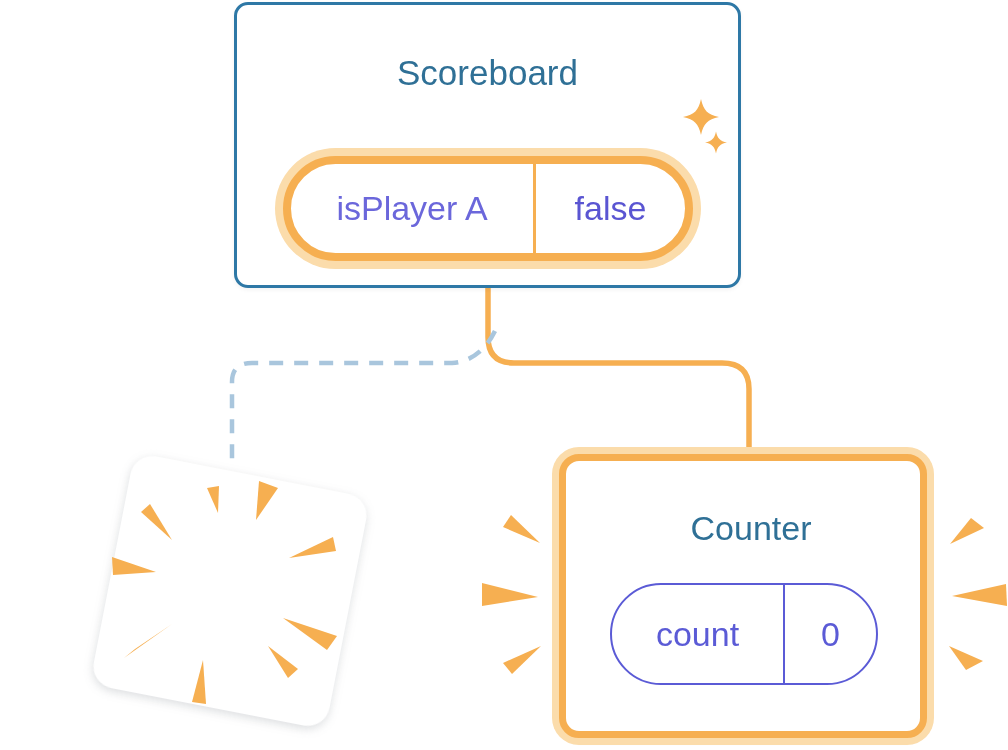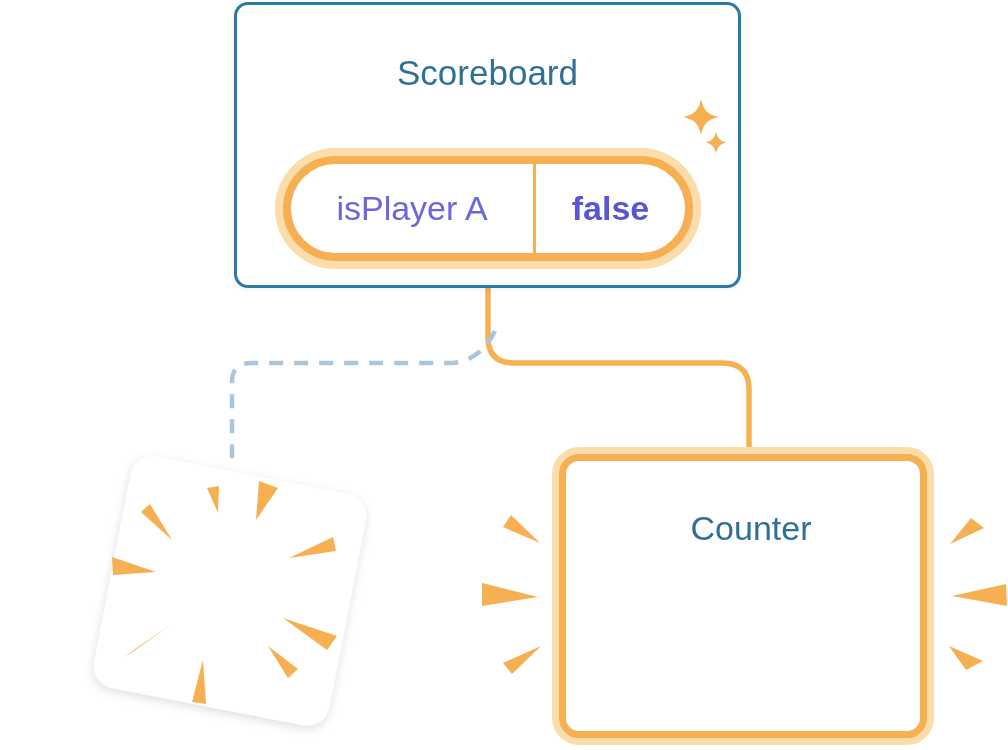--- a/index.html
+++ b/index.html
@@ -57,21 +57,21 @@
     border:8px solid var(--orange);border-radius:60px;
     box-shadow:0 0 0 8px var(--orange-glow);
     margin-top:31px;
   }
   .pill-purple{
     left:44px;top:122px;width:268px;height:102px;
     border:2px solid var(--purple);border-radius:51px;
   }
   .cell{display:flex;align-items:center;justify-content:center;font-size:34px;}
   .pill-orange .cell-label{width:242px;color:var(--label-purple);}
-  .pill-orange .cell-value{flex:1;color:var(--value-purple);font-weight:700;}
+  .pill-orange .cell-value{flex:1;color:var(--value-purple);font-weight:400;}
   .pill-purple .cell-label{width:171px;color:var(--purple);}
   .pill-purple .cell-value{flex:1;color:var(--purple);}
   .divider{width:3px;}
   .divider-orange{background:var(--orange);}
   .divider-purple{width:2px;background:var(--purple);}
 </style>
 </head>
 <body>
 
 <div class="stage">
@@ -100,20 +100,25 @@
     <div class="card-title">Scoreboard</div>
     <div class="pill pill-orange">
       <div class="cell cell-label">isPlayer A</div>
       <div class="divider divider-orange"></div>
       <div class="cell cell-value">false</div>
     </div>
   </div>
 
   <div class="card counter-card">
     <div class="card-title">Counter</div>
+    <div class="pill pill-purple">
+      <div class="cell cell-label">count</div>
+      <div class="divider divider-purple"></div>
+      <div class="cell cell-value">0</div>
+    </div>
   </div>
 
   <svg class="layer" viewBox="0 0 1008 750" aria-hidden="true">
     <path class="sparkle" d="M701 99 C703.5 110.5 707.5 114.5 719 117 C707.5 119.5 703.5 123.5 701 135 C698.5 123.5 694.5 119.5 683 117 C694.5 114.5 698.5 110.5 701 99 Z"></path>
     <path class="sparkle" d="M716 131.5 C717.5 138.5 720 141 727 142.5 C720 144 717.5 146.5 716 153.5 C714.5 146.5 712 144 705 142.5 C712 141 714.5 138.5 716 131.5 Z"></path>
     <g>
       <polygon class="wedge" points="503,527 511,515 540,543"></polygon>
       <polygon class="wedge" points="482,583 482,606 538,597"></polygon>
       <polygon class="wedge" points="503,663 512,674 541,646"></polygon>
       <polygon class="wedge" points="971,518 984,528 950,544"></polygon>

